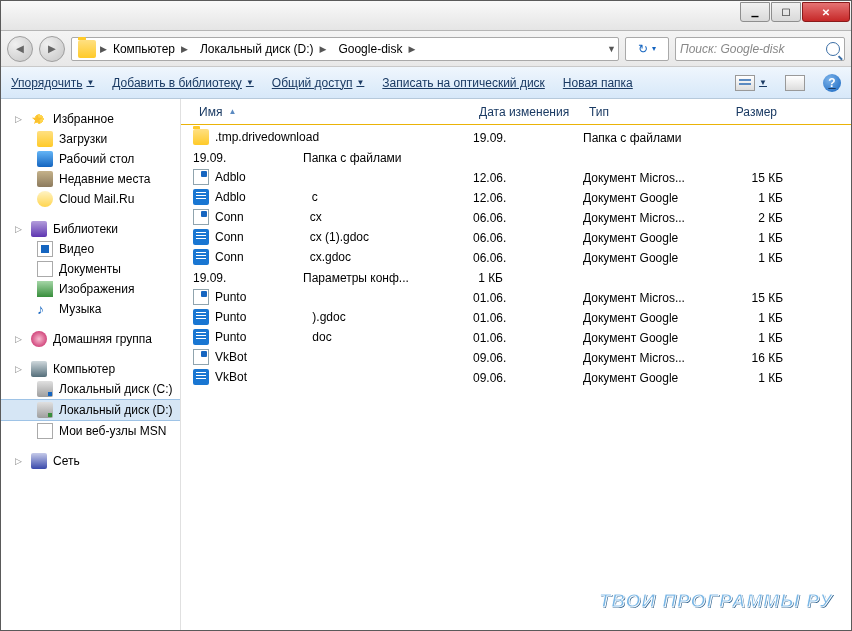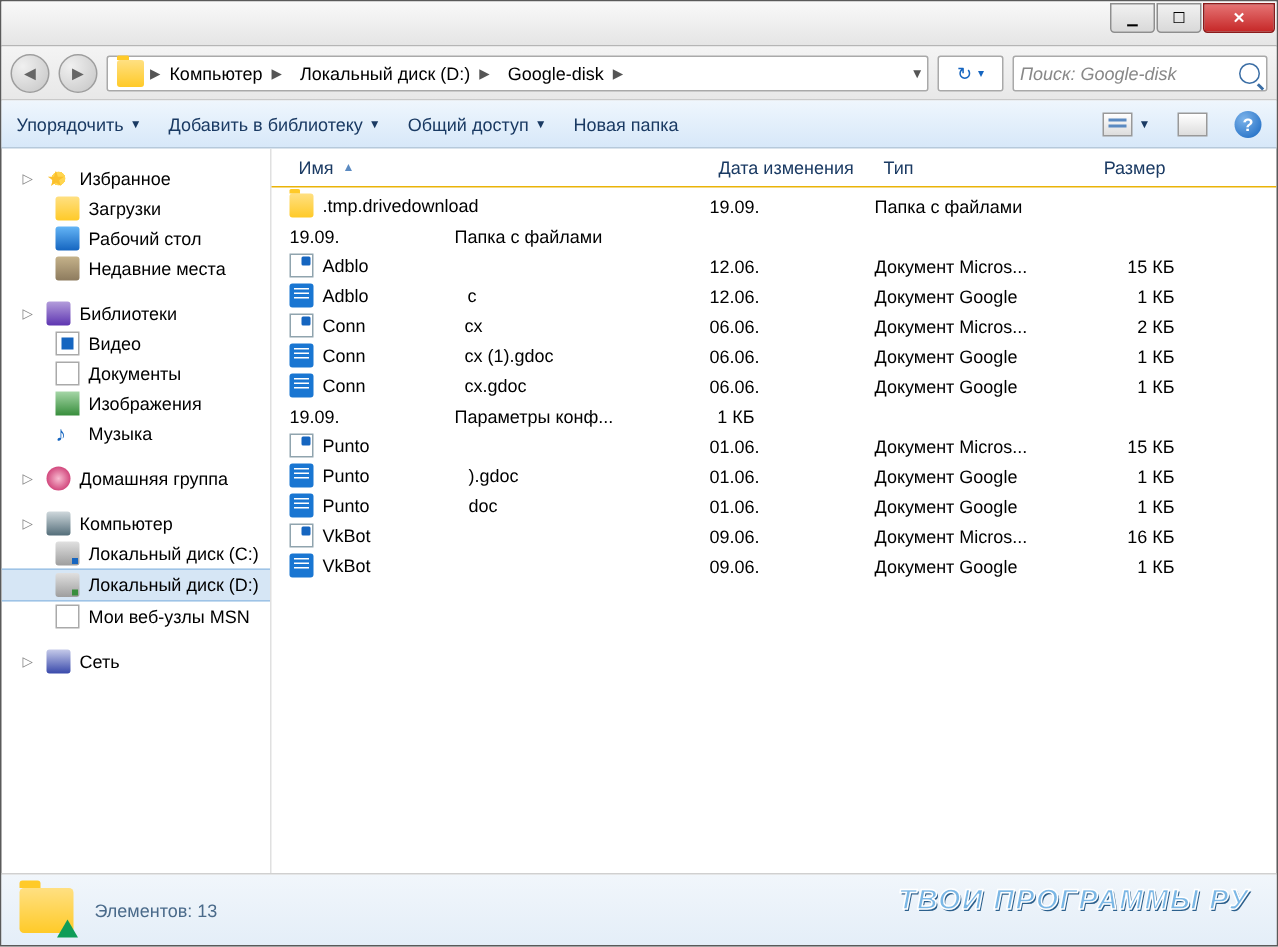--- a/index.html
+++ b/index.html
@@ -64,21 +64,21 @@
     display:flex;align-items:center;padding:0 4px;gap:4px;color:#888;font-style:italic;font-size:12px;
   }
   .searchbox .mag { margin-left:auto; width:14px;height:14px;border:1.5px solid #3b6ea5;border-radius:50%;position:relative;}
   .searchbox .mag::after{content:"";position:absolute;right:-4px;bottom:-4px;width:5px;height:1.5px;background:#3b6ea5;transform:rotate(45deg);}
   
   .toolbar {
     height:32px; padding:0 10px;
     background:linear-gradient(to bottom,#eff6fd,#d7e8f9);
     border-bottom:1px solid #b6c9db;
     display:flex;align-items:center;gap:18px;
-    font-size:12px;color:#1a3a63;
+    font-size:12px;color:#1a3a63;text-decoration:underline;
   }
   .toolbar .tb-item{display:flex;align-items:center;gap:4px;white-space:nowrap;}
   .toolbar .drop{font-size:8px;}
   .toolbar .spacer{flex:1;}
   .tb-ico{width:20px;height:16px;display:inline-block;}
   .tb-ico.views{background:linear-gradient(#fff,#ddd);border:1px solid #999;position:relative;}
   .tb-ico.views::before{content:"";position:absolute;top:3px;left:3px;right:3px;height:2px;background:#5b8ac1;box-shadow:0 4px #5b8ac1,0 -0px #5b8ac1;}
   .tb-ico.preview{background:linear-gradient(#fff,#ddd);border:1px solid #999;}
   .tb-ico.help{width:18px;height:18px;border-radius:50%;background:radial-gradient(circle at 35% 30%,#7cb3ea,#1565c0);color:#fff;font-weight:bold;font-size:12px;display:flex;align-items:center;justify-content:center;}
   
@@ -206,20 +206,21 @@
         <span class="drop">▼</span>
       </span>
     <span class="tb-item">
         <span>Добавить в библиотеку</span>
         <span class="drop">▼</span>
       </span>
     <span class="tb-item">
         <span>Общий доступ</span>
         <span class="drop">▼</span>
       </span>
+    <span class="tb-item">Записать на оптический диск</span>
     <span class="tb-item">Новая папка</span>
     <span class="spacer"></span>
     <span class="tb-item">
         <span class="tb-ico views"></span>
         <span class="drop">▼</span>
       </span>
     <span class="tb-ico preview"></span>
     <span class="tb-ico help">?</span>
   </div>
 
@@ -237,20 +238,24 @@
             <span>Загрузки</span>
           </div>
         <div class="side-item">
             <span class="ico16 ico-desktop"></span>
             <span>Рабочий стол</span>
           </div>
         <div class="side-item">
             <span class="ico16 ico-recent"></span>
             <span>Недавние места</span>
           </div>
+        <div class="side-item">
+            <span class="ico16 ico-mail"></span>
+            <span>Cloud Mail.Ru</span>
+          </div>
       </div>
       <div class="side-group">
         <div class="side-head">
             <span class="exp">▷</span>
             <span class="ico16 ico-lib"></span>
             <span>Библиотеки</span>
           </div>
         <div class="side-item">
             <span class="ico16 ico-video"></span>
             <span>Видео</span>
@@ -426,21 +431,15 @@
               <span class="name-part1">VkBot</span>
             </div>
             <div class="c-date">09.06.</div>
             <div class="c-type">Документ Google</div>
             <div class="c-size">1 КБ</div>
           </div>
         </div>
     </div>
   </div>
 
-  <div class="statusbar">
-    <div class="big-folder">
-        <div class="gdrive"></div>
-      </div>
-    <span><span>Элементов:</span> <span>13</span></span>
-  </div>
 
   <div class="watermark">ТВОИ ПРОГРАММЫ РУ</div>
 </div>
 
 </body></html>

